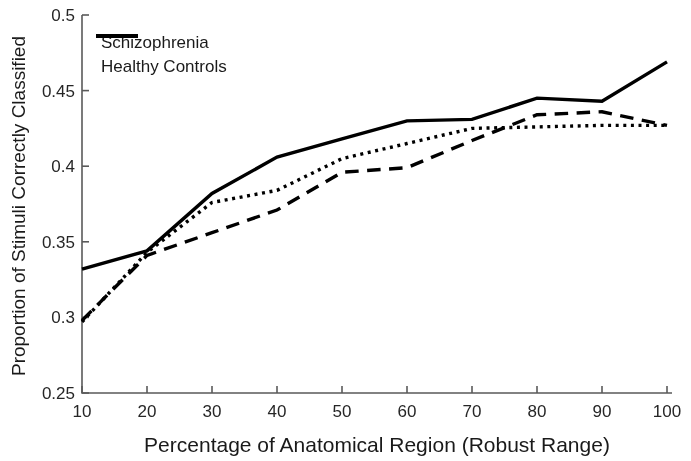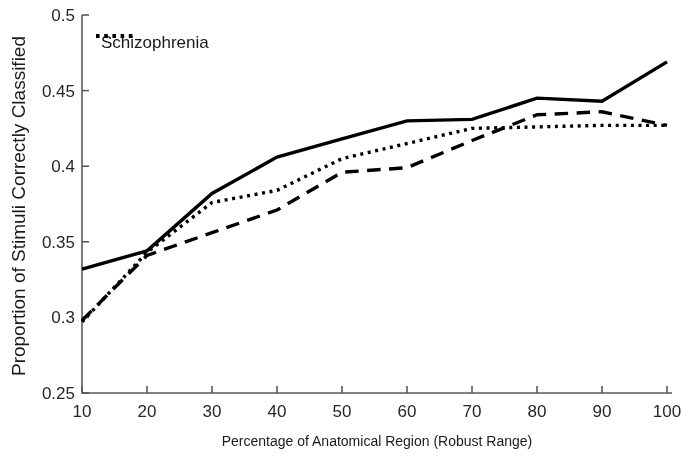--- a/index.html
+++ b/index.html
@@ -23,21 +23,21 @@
     color:#1a1a1a;
     letter-spacing:0px;
     white-space:nowrap;
   }
   .xlabel {
     position:absolute;
     left:82px;
     top:433px;
     width:590px;
     text-align:center;
-    font-size:14px;
+    font-size:21px;
     color:#1a1a1a;
     white-space:nowrap;
   }
   .legend {
     position:absolute;
     left:94px;
     top:31px;
     text-align:center;
   }
   .legend-item {
@@ -111,17 +111,23 @@
 
   <div class="ylabel">Proportion of Stimuli Correctly Classified</div>
 
   <div class="legend">
     <div class="legend-item">
       <svg class="sample" viewBox="0 0 48 10">
         <line x1="2" y1="5" x2="42" y2="5" stroke="#000000" stroke-width="4.2" stroke-dasharray="3.6 4.6"></line>
       </svg>
       <span class="label">Schizophrenia</span>
     </div>
+    <div class="legend-item">
+      <svg class="sample" viewBox="0 0 48 10">
+        <line x1="2" y1="5" x2="44" y2="5" stroke="#000000" stroke-width="4.2"></line>
+      </svg>
+      <span class="label">Healthy Controls</span>
+    </div>
   </div>
 
   <div class="xlabel">Percentage of Anatomical Region (Robust Range)</div>
 
 </div>
 
 </body></html>

